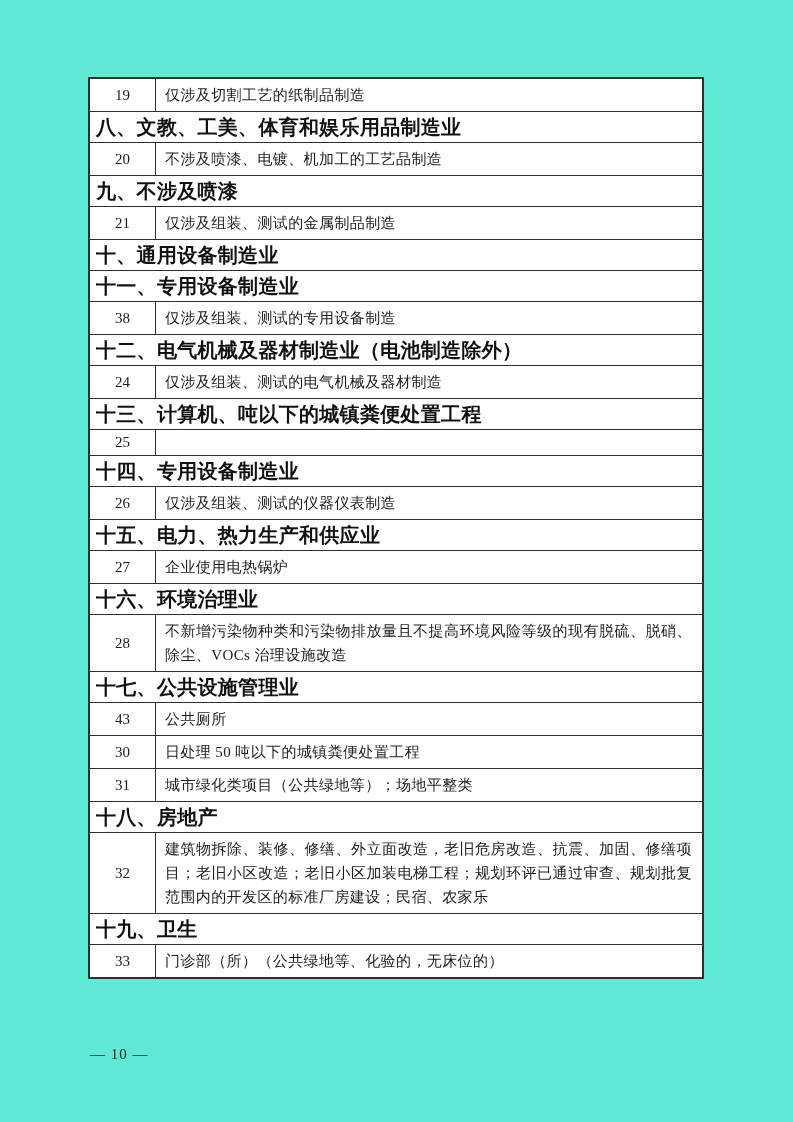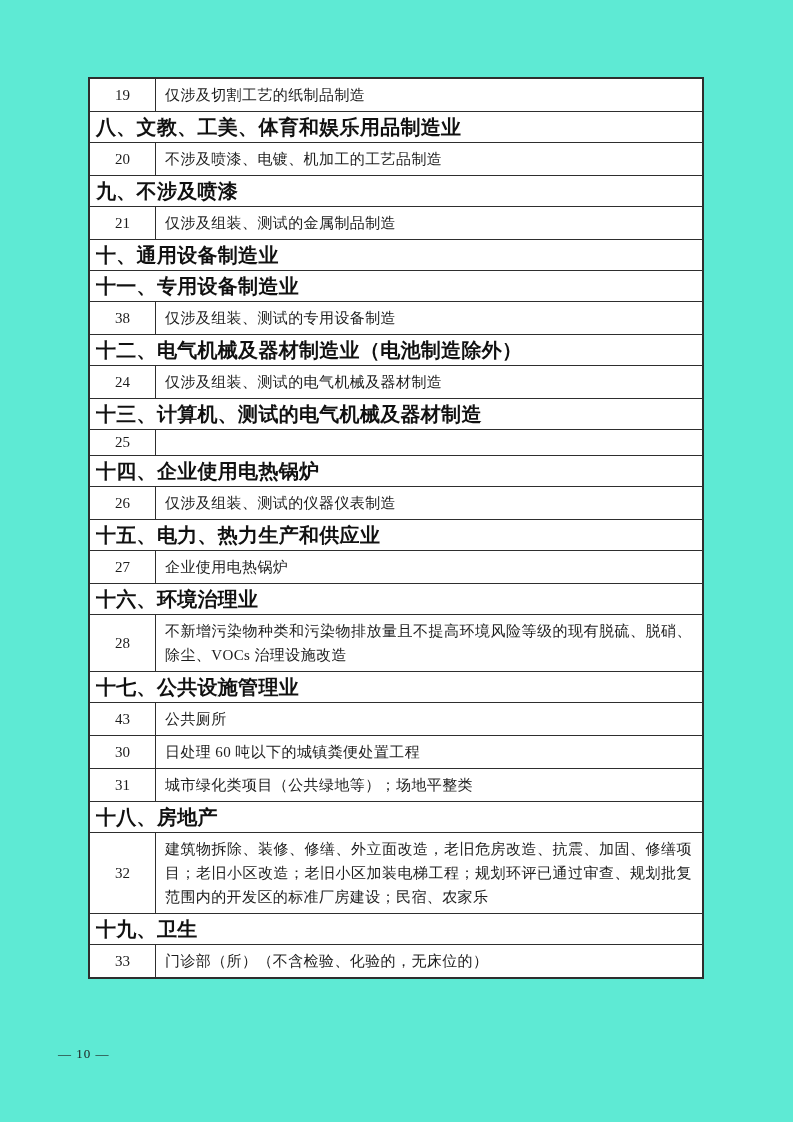--- a/index.html
+++ b/index.html
@@ -58,23 +58,23 @@
     padding: 3px 10px 3px 6px;
     font-size: 20px;
     line-height: 24px;
     font-weight: 700;
     letter-spacing: 0.3px;
     color: #111111;
     font-family: "Liberation Sans", "DejaVu Sans", sans-serif;
   }
   .page-footer {
     position: absolute;
-    left: 58px;
+    left: 90px;
     top: 1046px;
-    font-size: 13px;
+    font-size: 15px;
     letter-spacing: 1px;
     color: #1c1c1c;
     font-family: "Liberation Serif", "DejaVu Serif", serif;
   }
 </style>
 </head>
 <body>
 
 <div class="page">
   <div class="doc-table" id="doc-table">
@@ -118,29 +118,29 @@
   <div class="row section-row">
     <div class="cell-section">十二、电气机械及器材制造业（电池制造除外）</div>
   </div>
 
   <div class="row item-row">
     <div class="cell-no">24</div>
     <div class="cell-desc">仅涉及组装、测试的电气机械及器材制造</div>
   </div>
 
   <div class="row section-row">
-    <div class="cell-section">十三、计算机、测试的电气机械及器材制造</div>
+    <div class="cell-section">十三、计算机、吨以下的城镇粪便处置工程</div>
   </div>
 
   <div class="row item-row">
     <div class="cell-no">25</div>
   </div>
 
   <div class="row section-row">
-    <div class="cell-section">十四、企业使用电热锅炉</div>
+    <div class="cell-section">十四、专用设备制造业</div>
   </div>
 
   <div class="row item-row">
     <div class="cell-no">26</div>
     <div class="cell-desc">仅涉及组装、测试的仪器仪表制造</div>
   </div>
 
   <div class="row section-row">
     <div class="cell-section">十五、电力、热力生产和供应业</div>
   </div>
@@ -163,21 +163,21 @@
     <div class="cell-section">十七、公共设施管理业</div>
   </div>
 
   <div class="row item-row">
     <div class="cell-no">43</div>
     <div class="cell-desc">公共厕所</div>
   </div>
 
   <div class="row item-row">
     <div class="cell-no">30</div>
-    <div class="cell-desc">日处理 60 吨以下的城镇粪便处置工程</div>
+    <div class="cell-desc">日处理 50 吨以下的城镇粪便处置工程</div>
   </div>
 
   <div class="row item-row">
     <div class="cell-no">31</div>
     <div class="cell-desc">城市绿化类项目（公共绿地等）；场地平整类</div>
   </div>
 
   <div class="row section-row">
     <div class="cell-section">十八、房地产</div>
   </div>
@@ -186,17 +186,17 @@
     <div class="cell-no">32</div>
     <div class="cell-desc">建筑物拆除、装修、修缮、外立面改造，老旧危房改造、抗震、加固、修缮项目；老旧小区改造；老旧小区加装电梯工程；规划环评已通过审查、规划批复范围内的开发区的标准厂房建设；民宿、农家乐</div>
   </div>
 
   <div class="row section-row">
     <div class="cell-section">十九、卫生</div>
   </div>
 
   <div class="row item-row">
     <div class="cell-no">33</div>
-    <div class="cell-desc">门诊部（所）（不含检验、化验的，无床位的）</div>
+    <div class="cell-desc">门诊部（所）（公共绿地等、化验的，无床位的）</div>
   </div>
 </div>
   <div class="page-footer">— 10 —</div>
 </div>
 
 </body></html>

